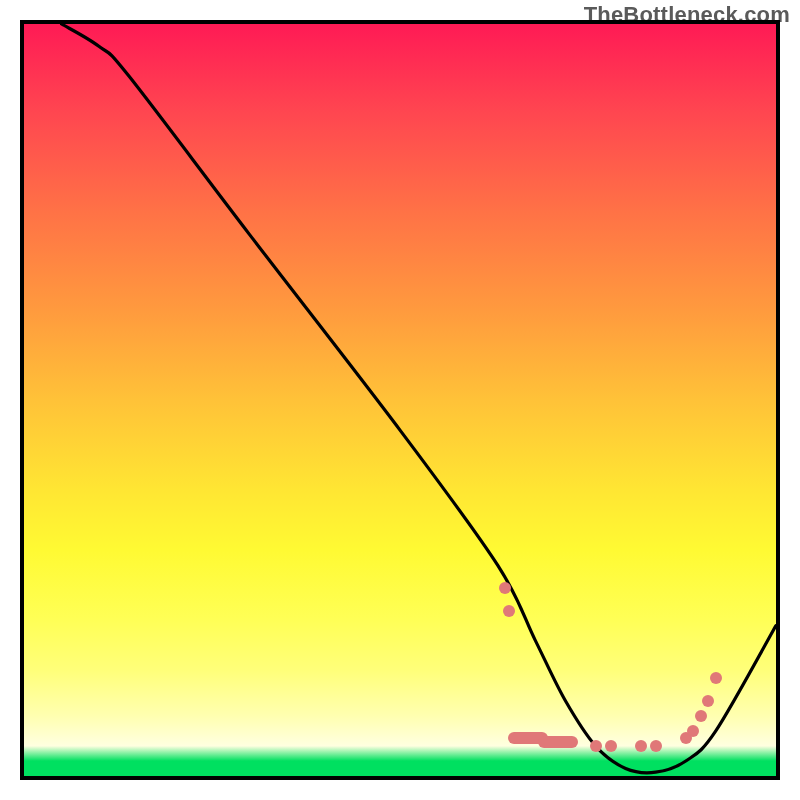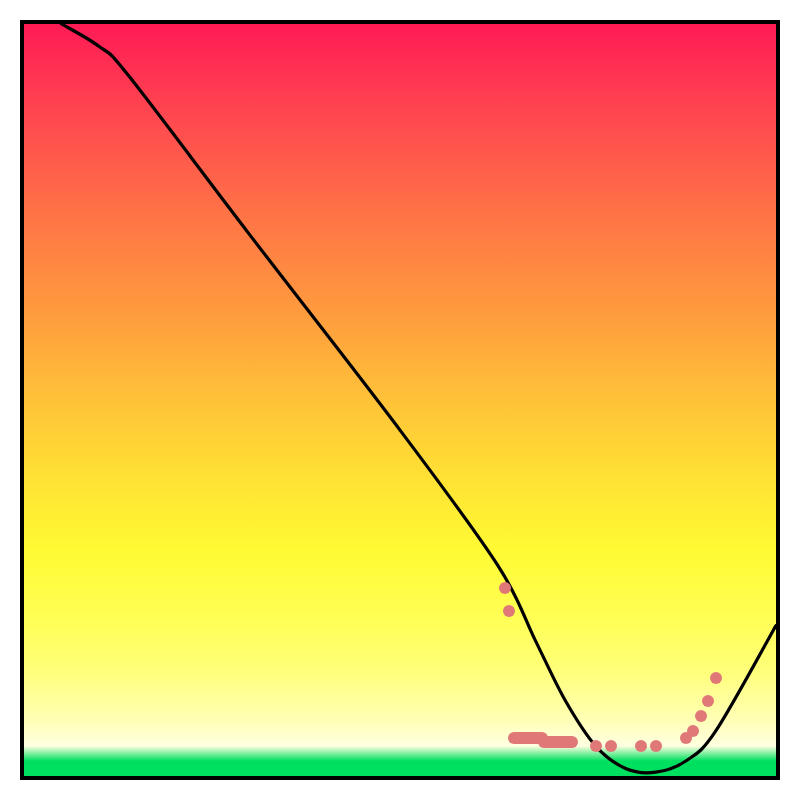--- a/index.html
+++ b/index.html
@@ -74,20 +74,21 @@
     height:12px; width:40px;
     border-radius:6px;
     background:#e07878;
     transform:translate(-50%,-50%);
   }
 </style>
 </head>
 <body>
 
 <div class="chart-wrap">
+  <div class="watermark">TheBottleneck.com</div>
 
   <div class="plot-area">
     <div class="gradient-bg"></div>
 
     <svg class="curve-layer" viewBox="0 0 752 752" preserveAspectRatio="none">
       <path d="M37.6 0.0 C 43.9 3.8, 63.9 13.8, 75.2 22.6 C 86.5 31.3, 80.2 21.3, 105.3 52.6 C 130.3 84.0, 180.5 151.7, 225.6 210.6 C 270.7 269.5, 334.6 350.9, 376.0 406.1 C 417.4 461.2, 451.2 506.3, 473.8 541.4 C 496.3 576.5, 500.1 594.1, 511.4 616.6 C 522.6 639.2, 531.4 659.3, 541.4 676.8 C 551.5 694.3, 561.5 710.6, 571.5 721.9 C 581.5 733.2, 591.6 740.1, 601.6 744.5 C 611.6 748.9, 621.7 749.5, 631.7 748.2 C 641.7 747.0, 651.7 743.9, 661.8 737.0 C 671.8 730.1, 676.8 729.4, 691.8 706.9 C 706.9 684.3, 742.0 619.1, 752.0 601.6" fill="none" stroke="#000" stroke-width="3.2" stroke-linecap="round" stroke-linejoin="round" id="curvePath"></path>
     </svg>
 
     <div class="points-layer" id="ptsLayer">
         <div class="pt" style="left: 481.28px; top: 564px;"></div>

